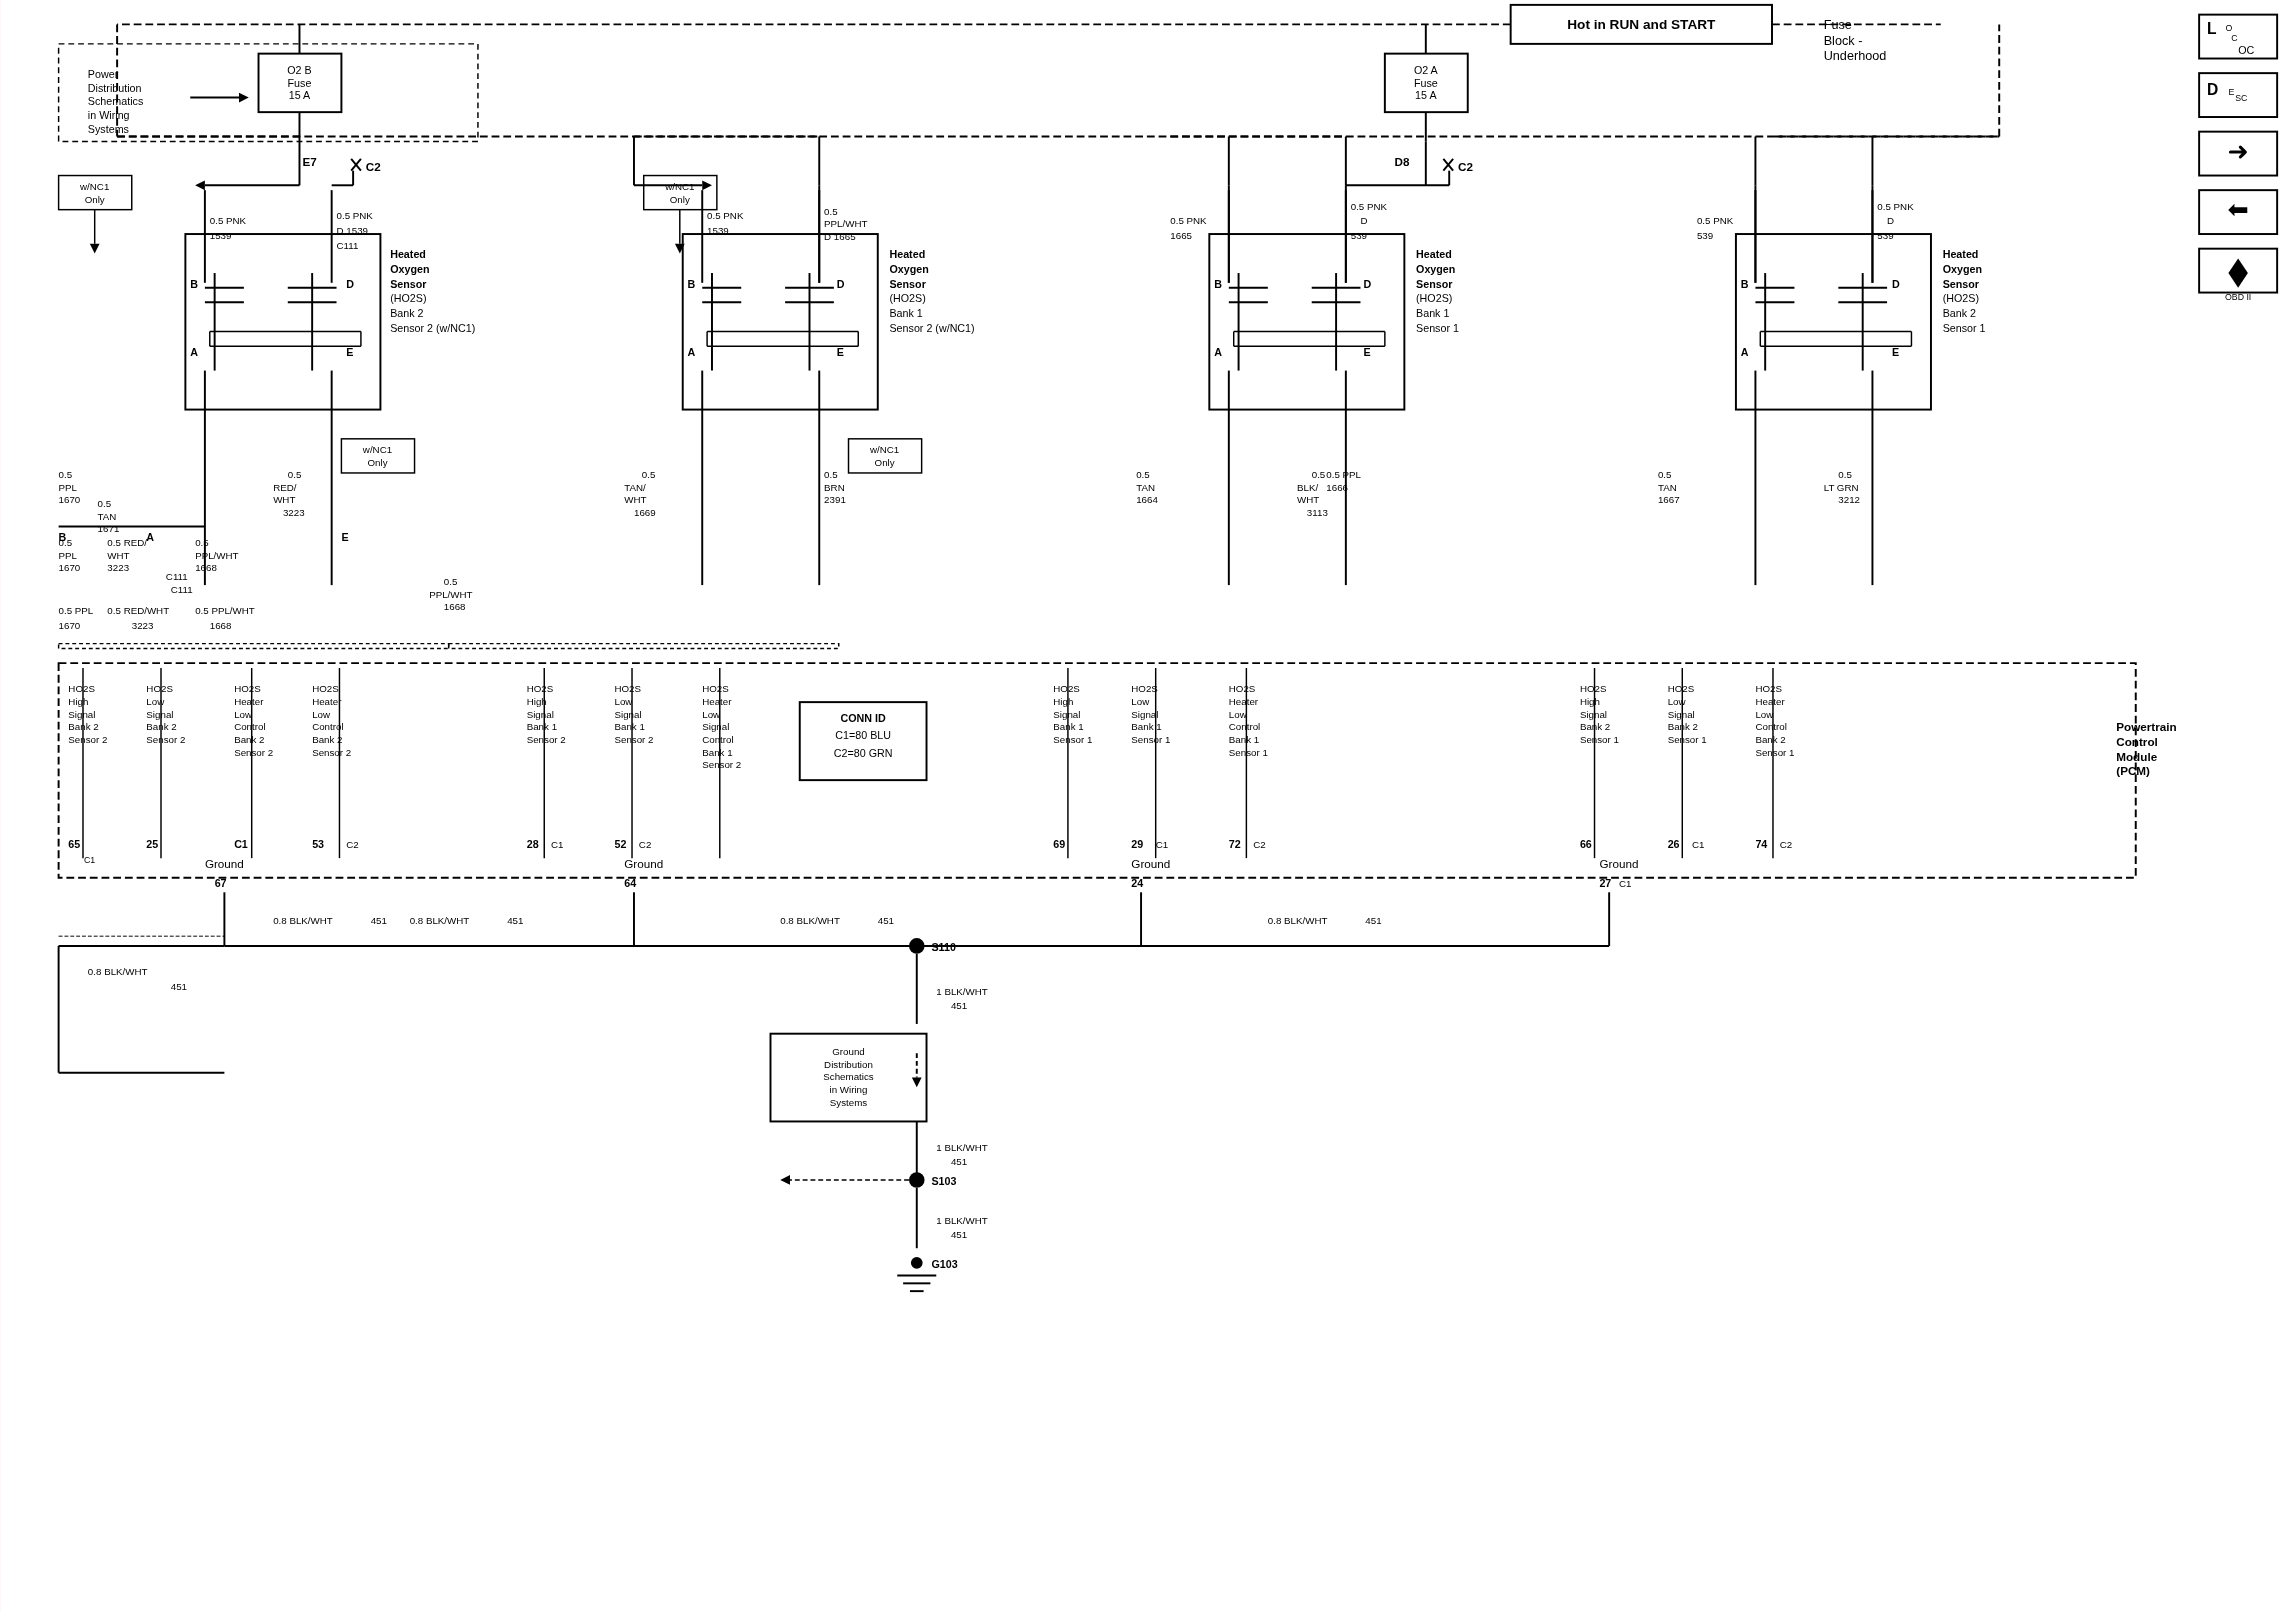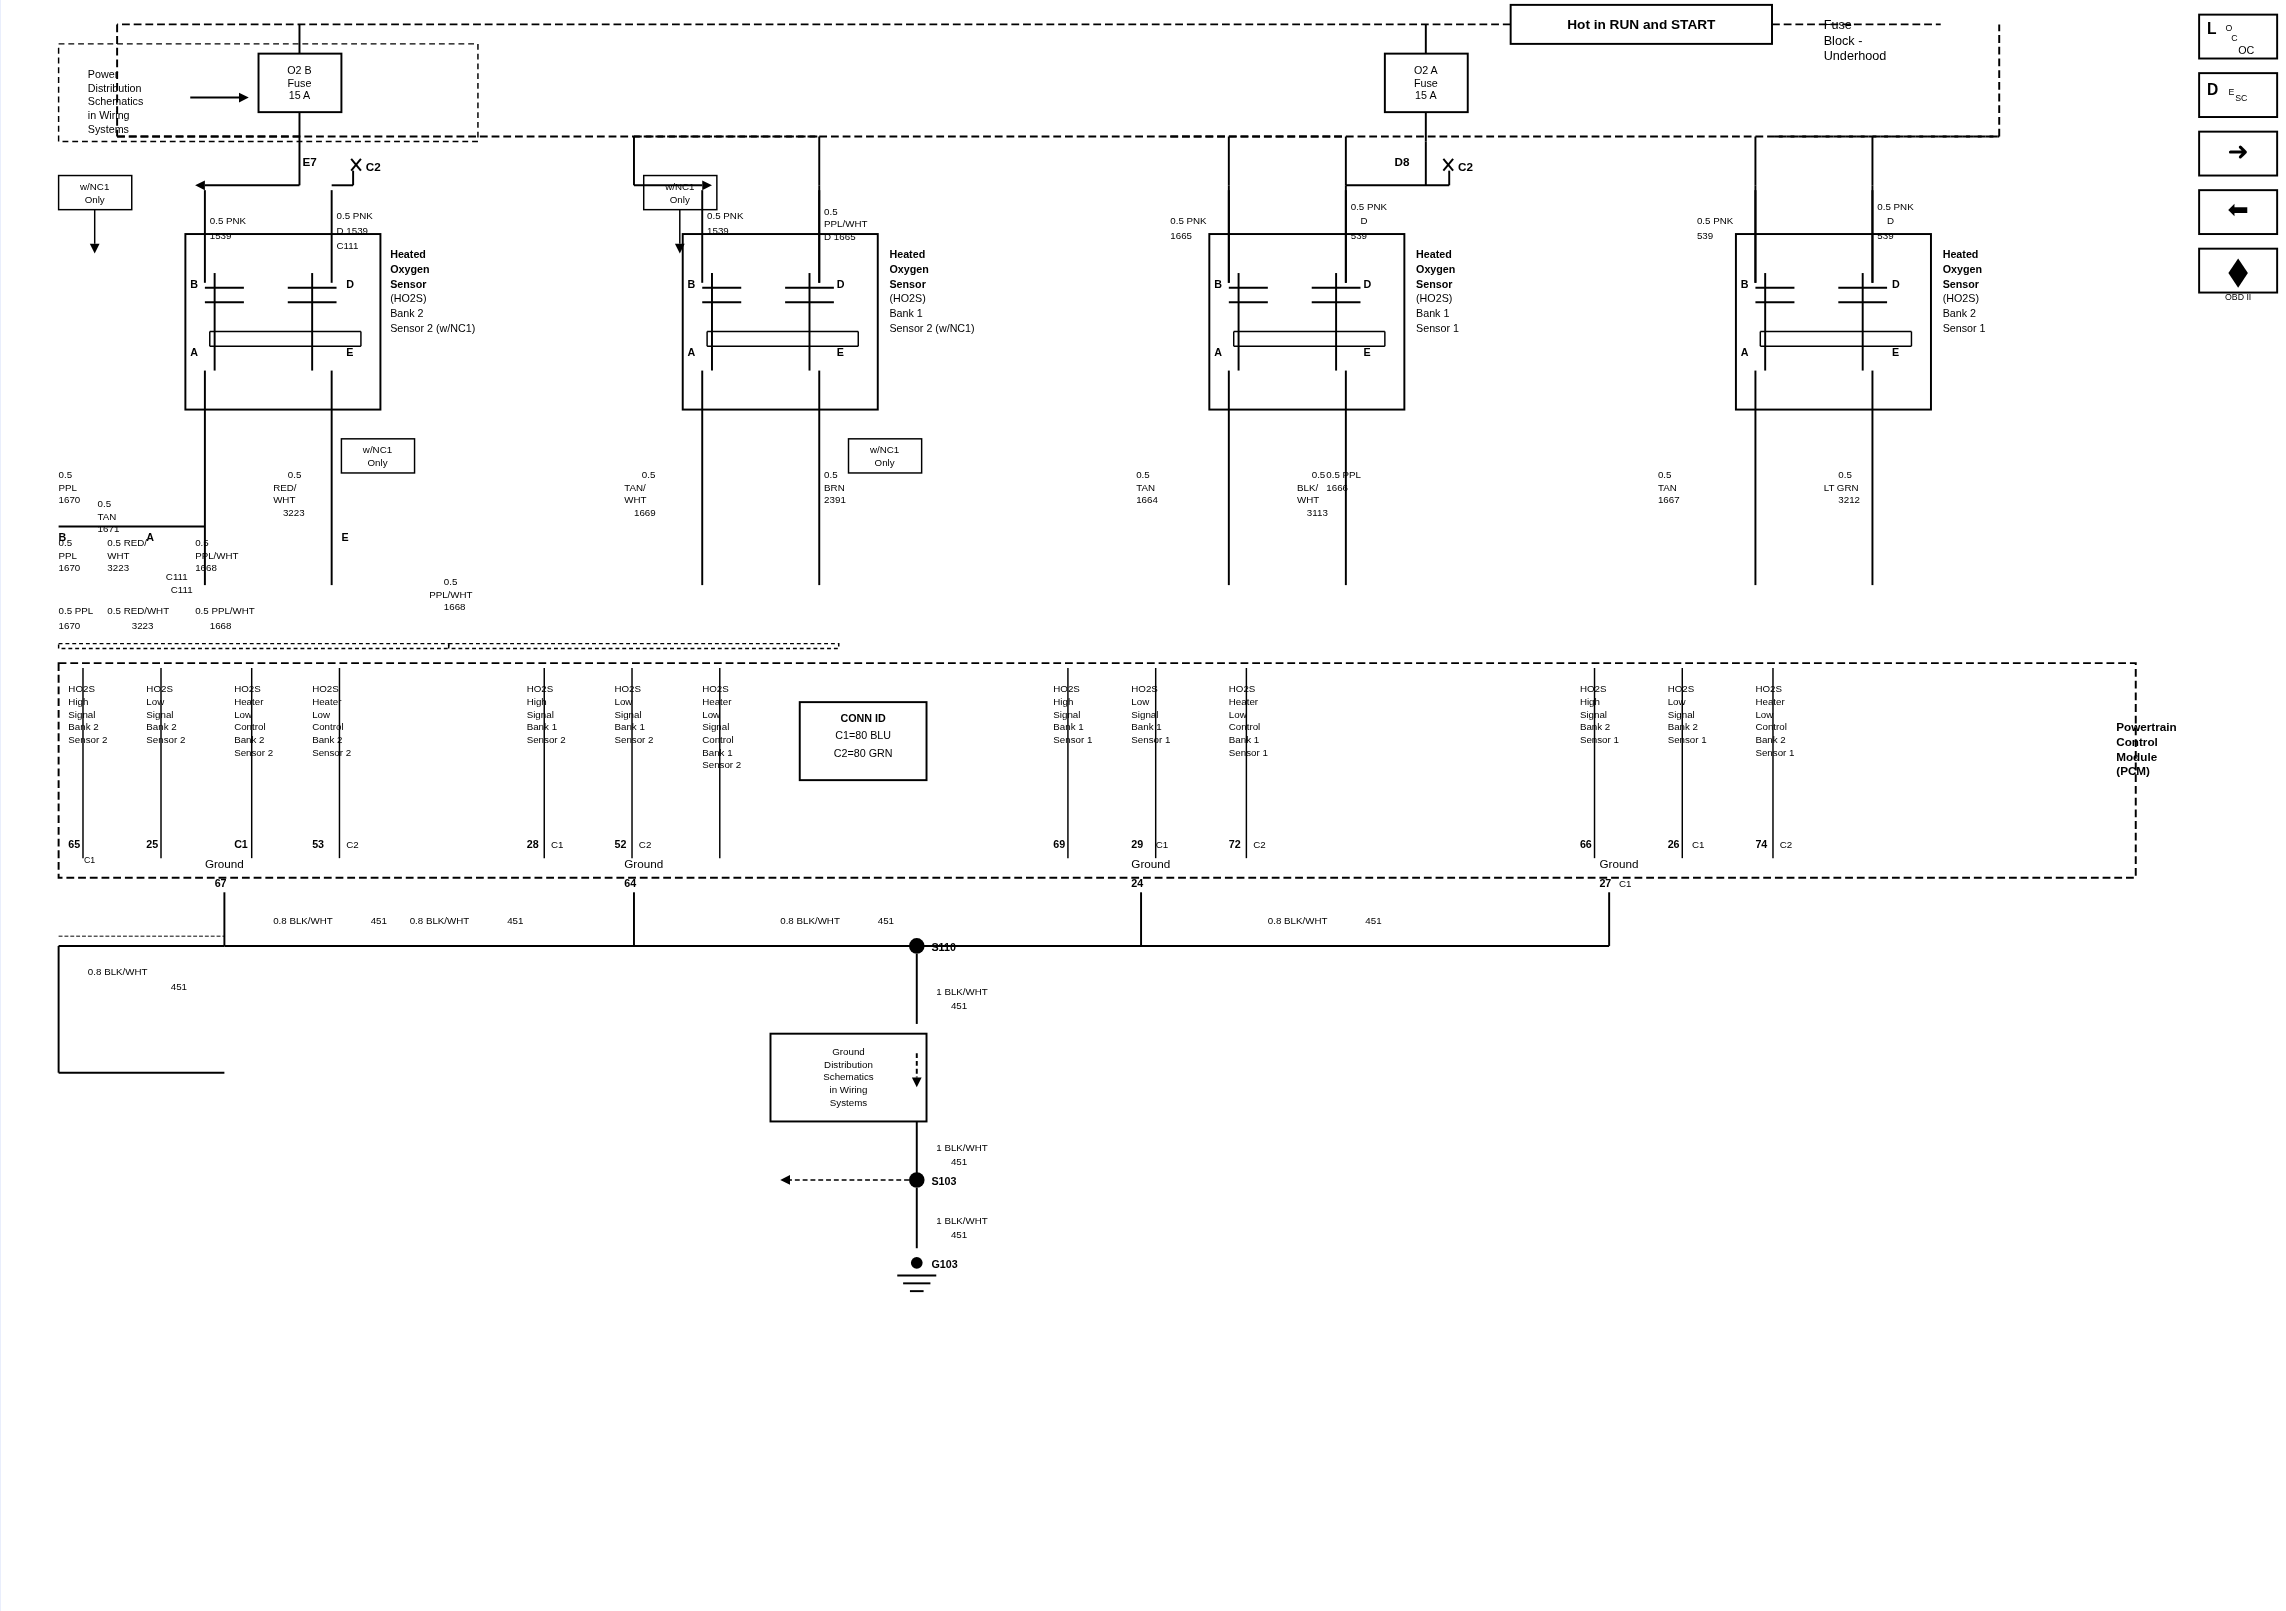--- a/index.html
+++ b/index.html
@@ -9,21 +9,21 @@
       font-size: 10.7px;
       width: 2287px;
       height: 1611px;
       overflow: hidden;
       position: relative;
     }
     .main-container {
       width: 2287px;
       height: 1611px;
       position: relative;
-      background: #1d4ed8;
+      background: #fca5a5;
     }
     svg.schematic {
       position: absolute;
       top: 0; left: 0;
       width: 2287px;
       height: 1611px;
     }
   </style>
 </head>
 <body>

